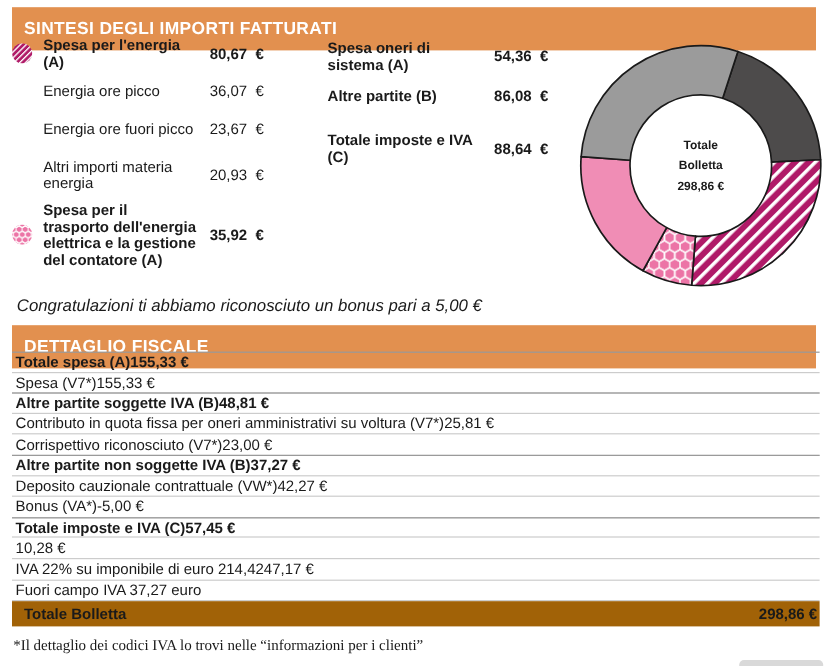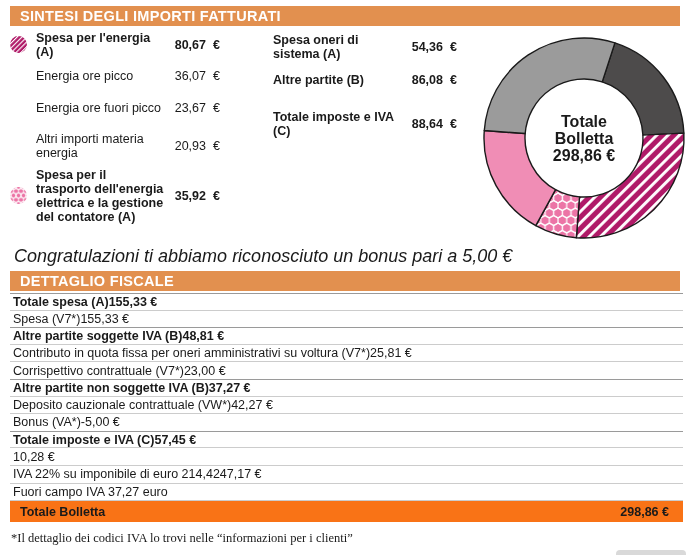--- a/index.html
+++ b/index.html
@@ -7,21 +7,21 @@
   body {
     width: 690px; height: 555px;
     background: #ffffff;
     color: #1a1a1a;
     font-family: "Liberation Sans", "DejaVu Sans", sans-serif;
     position: relative;
     overflow: hidden;
   }
   .bar {
     position: absolute;
-    left: 10px; width: 670px; height: 20px;
+    left: 10px; width: 670px; height: 36px;
     background: #E2904F;
     color: #ffffff;
     font-weight: bold;
     font-size: 14.5px;
     letter-spacing: 0.3px;
     display: flex; align-items: center;
     padding: 0 10px;
   }
   #sintesi-bar { top: 6px; }
   #dettaglio-bar { top: 271px; }
@@ -45,46 +45,46 @@
   .lval { width: 42px; text-align: right; white-space: nowrap; }
   .leur { width: 14px; margin-left: 7px; }
   .bold { font-weight: bold; }
 
   
   #donut-wrap { position: absolute; left: 478px; top: 32px; width: 212px; height: 212px; }
   #donut-svg { position: absolute; left: 0; top: 0; }
   #donut-center {
     position: absolute; left: 46px; top: 46px; width: 120px; height: 120px;
     display: flex; flex-direction: column; align-items: center; justify-content: center;
-    font-size: 16px; font-weight: bold; line-height: 17px; text-align: center;
+    font-size: 10px; font-weight: bold; line-height: 17px; text-align: center;
   }
 
   
   #bonus-note {
     position: absolute; left: 14px; top: 246px;
-    font-style: italic; font-size: 18px;
+    font-style: italic; font-size: 14px;
   }
 
   
   #fiscal-table { position: absolute; left: 10px; top: 294px; width: 673px; font-size: 12.5px; }
   .trow {
     display: flex; justify-content: flex-start; align-items: center;
     height: 17.6px;
     border-bottom: 1px solid #cccccc;
     padding: 0 2px 0 3px;
   }
   .trow.section { font-weight: bold; border-top: 1px solid #9a9a9a; margin-top: -1px; }
   .tlabel { white-space: nowrap; }
   .tvalue { white-space: nowrap; }
   #total-row {
     display: flex; justify-content: space-between; align-items: center;
     height: 21px;
-    background: #f97316;
+    background: #a16207;
     font-weight: bold;
-    padding: 0 14px 0 10px;
+    padding: 0 2px 0 10px;
     font-size: 12.5px;
   }
   #footnote {
     position: absolute; left: 11px; top: 531px;
     font-size: 12.5px;
     font-family: Liberation Serif, serif;
   }
   #partial-element {
     position: absolute; right: 4px; bottom: -4px;
     width: 70px; height: 9px;
@@ -222,21 +222,21 @@
   </div>
   <div class="trow section">
     <div class="tlabel">Altre partite soggette IVA (B)</div>
     <div class="tvalue">48,81 €</div>
   </div>
   <div class="trow">
     <div class="tlabel">Contributo in quota fissa per oneri amministrativi su voltura (V7*)</div>
     <div class="tvalue">25,81 €</div>
   </div>
   <div class="trow">
-    <div class="tlabel">Corrispettivo contrattuale (V7*)</div>
+    <div class="tlabel">Corrispettivo riconosciuto (V7*)</div>
     <div class="tvalue">23,00 €</div>
   </div>
   <div class="trow section">
     <div class="tlabel">Altre partite non soggette IVA (B)</div>
     <div class="tvalue">37,27 €</div>
   </div>
   <div class="trow">
     <div class="tlabel">Deposito cauzionale contrattuale (VW*)</div>
     <div class="tvalue">42,27 €</div>
   </div>

